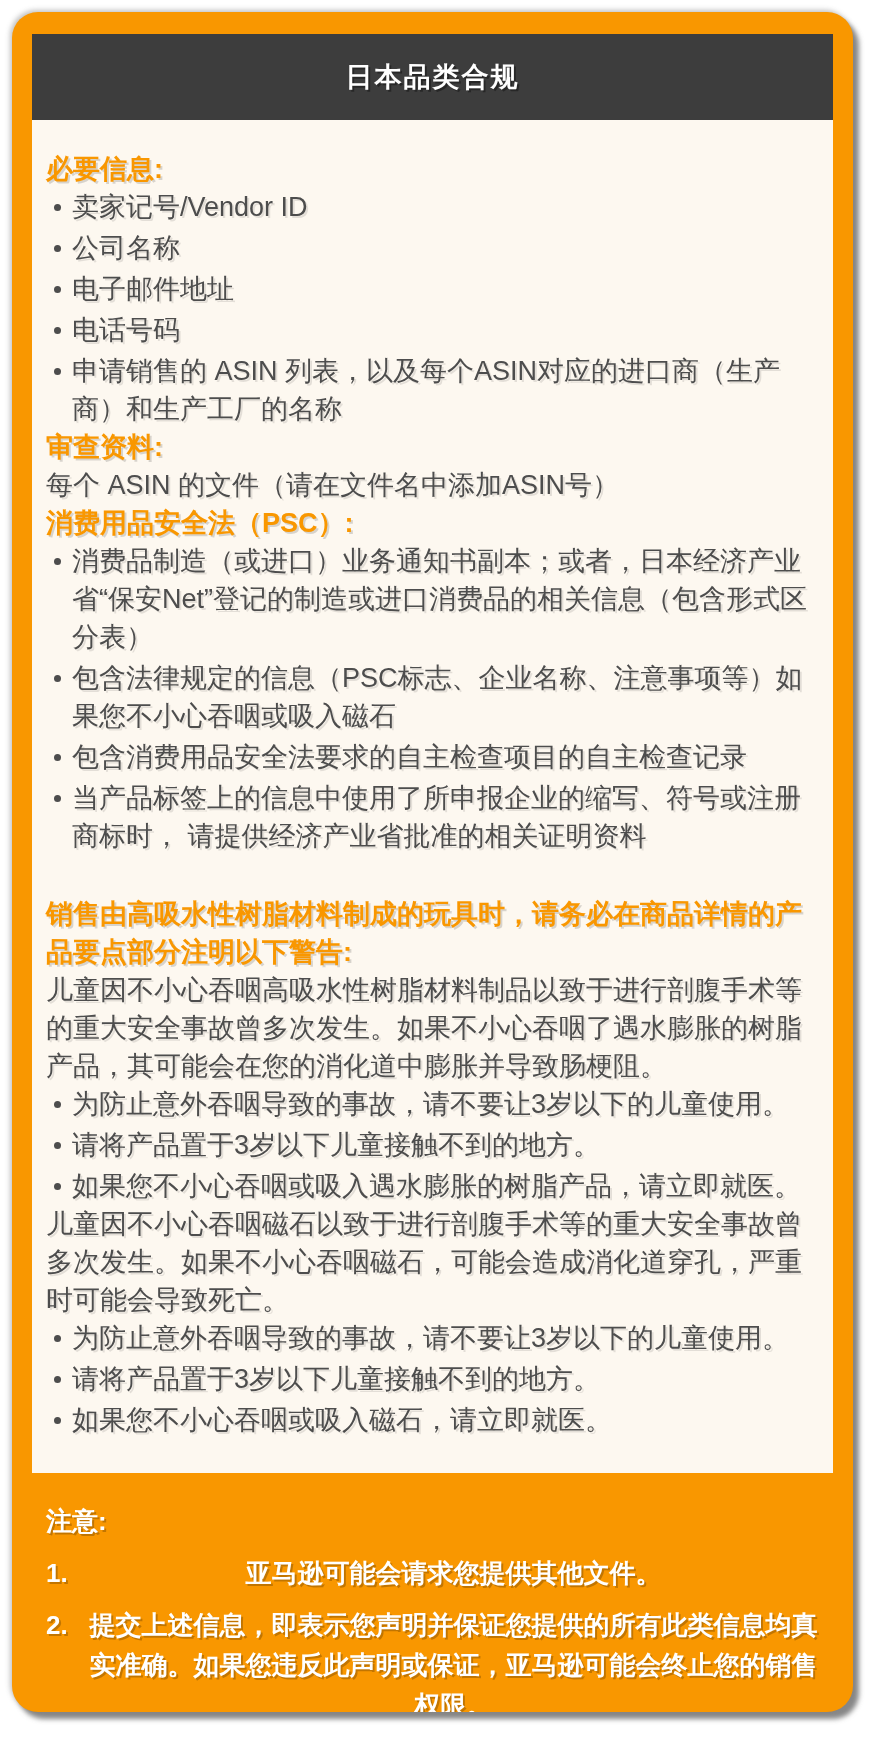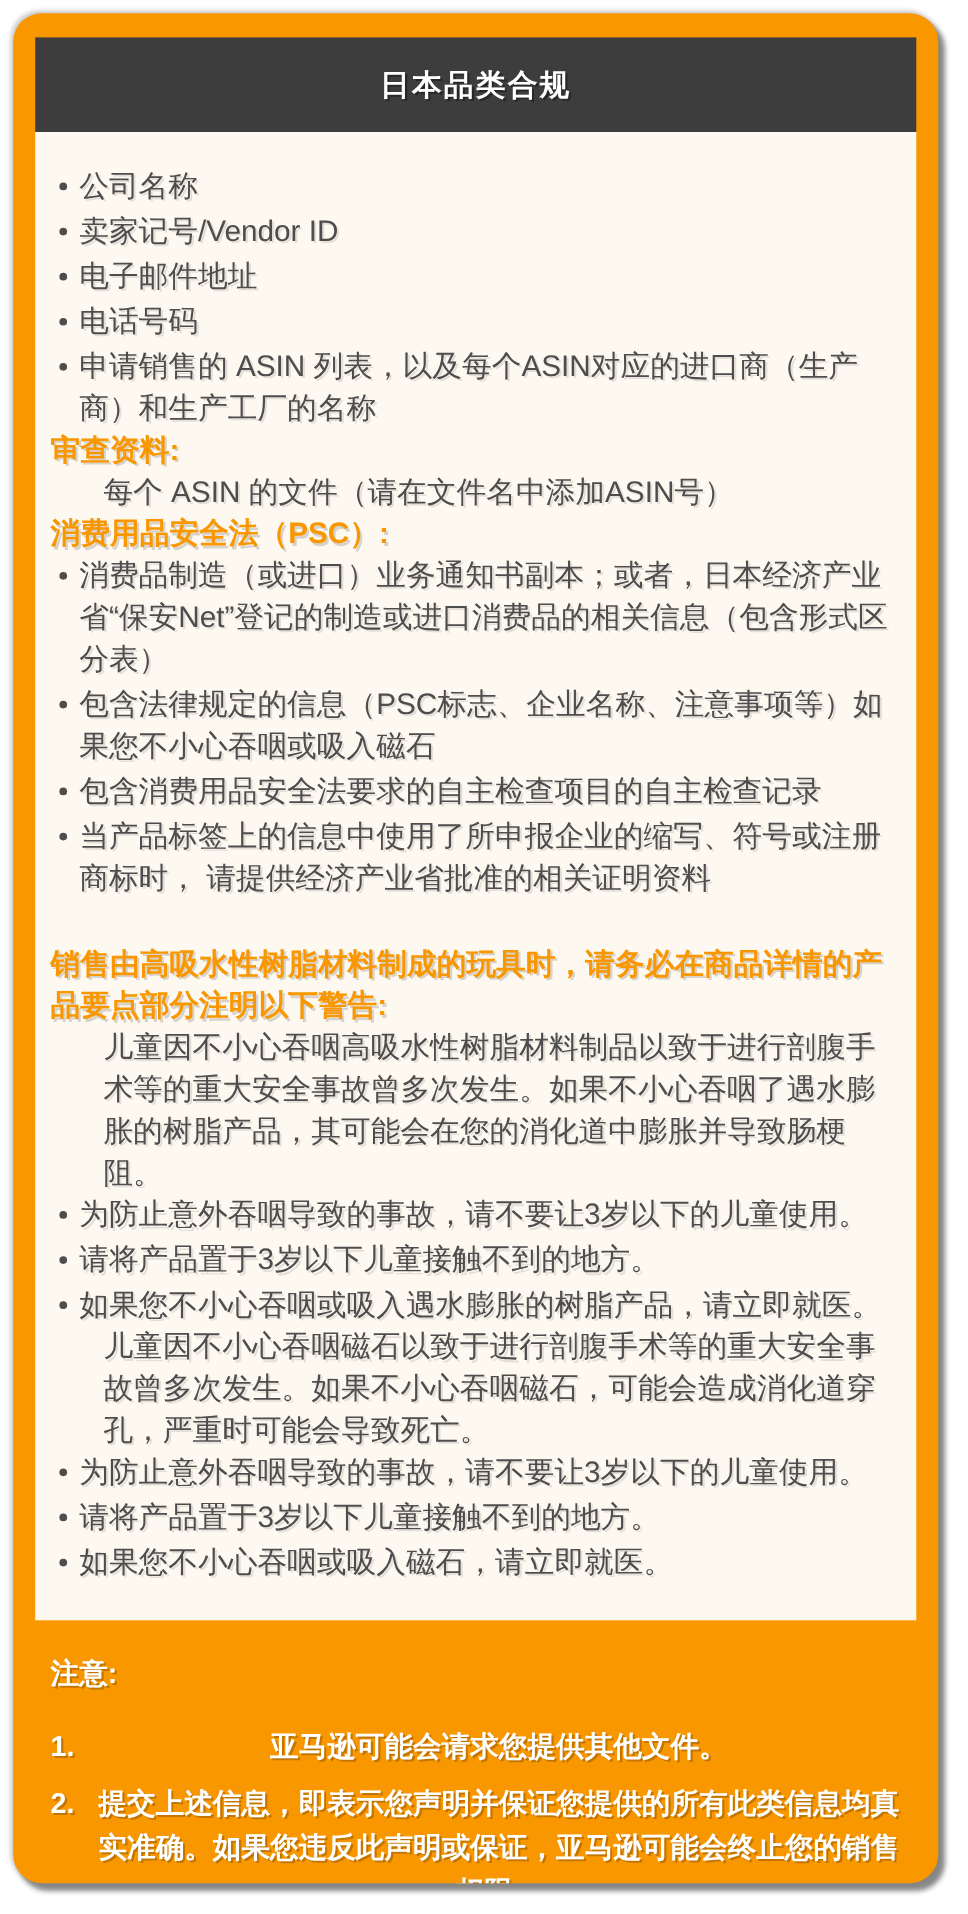--- a/index.html
+++ b/index.html
@@ -51,21 +51,20 @@
     font-size:27px;
     line-height:38px;
   }
   .card .h{
     color:var(--accent);
     font-weight:bold;
     text-shadow:2px 2px 0 rgba(0,0,0,0.15);
   }
   .card .p{
     text-shadow:2px 2px 0 rgba(0,0,0,0.10);
-    margin-left:48px;
   }
   .card .sp{height:40px;}
   ul.bl{list-style:none;}
   ul.bl li{
     position:relative;
     padding-left:26px;
     text-shadow:2px 2px 0 rgba(0,0,0,0.10);
   }
   ul.bl li + li{margin-top:3px;}
   ul.bl li::before{
@@ -78,43 +77,44 @@
   }
   .notes{
     flex:1;
     padding:28px 14px 0 14px;
     color:var(--white);
     font-size:26px;
     line-height:40px;
     font-weight:bold;
     text-shadow:2px 2px 0 rgba(0,0,0,0.22);
   }
-  .notes .notes-title{margin-bottom:26px;}
+  .notes .notes-title{margin-bottom:12px;}
   ol.nl{list-style:none;}
   ol.nl li{
     display:flex;
     align-items:flex-start;
   }
   ol.nl li + li{margin-top:12px;}
   ol.nl .num{flex:none;width:42px;}
   ol.nl .txt{flex:1;text-align:center;}
 </style>
 </head>
 <body>
 
 <div class="frame">
   <div class="header">
     <div class="title">日本品类合规</div>
   </div>
 
   <div class="card">
     <div>
+        <div class="h">必要信息:</div>
         <ul class="bl">
+          <li>卖家记号/Vendor ID</li>
           <li>公司名称</li>
-          <li>卖家记号/Vendor ID</li>
           <li>电子邮件地址</li>
           <li>电话号码</li>
           <li>申请销售的 ASIN 列表，以及每个ASIN对应的进口商（生产商）和生产工厂的名称</li>
         </ul>
         <div class="h">审查资料:</div>
         <div class="p">每个 ASIN 的文件（请在文件名中添加ASIN号）</div>
         <div class="h">消费用品安全法（PSC）:</div>
         <ul class="bl">
           <li>消费品制造（或进口）业务通知书副本；或者，日本经济产业省“保安Net”登记的制造或进口消费品的相关信息（包含形式区分表）</li>
           <li>包含法律规定的信息（PSC标志、企业名称、注意事项等）如果您不小心吞咽或吸入磁石</li>

